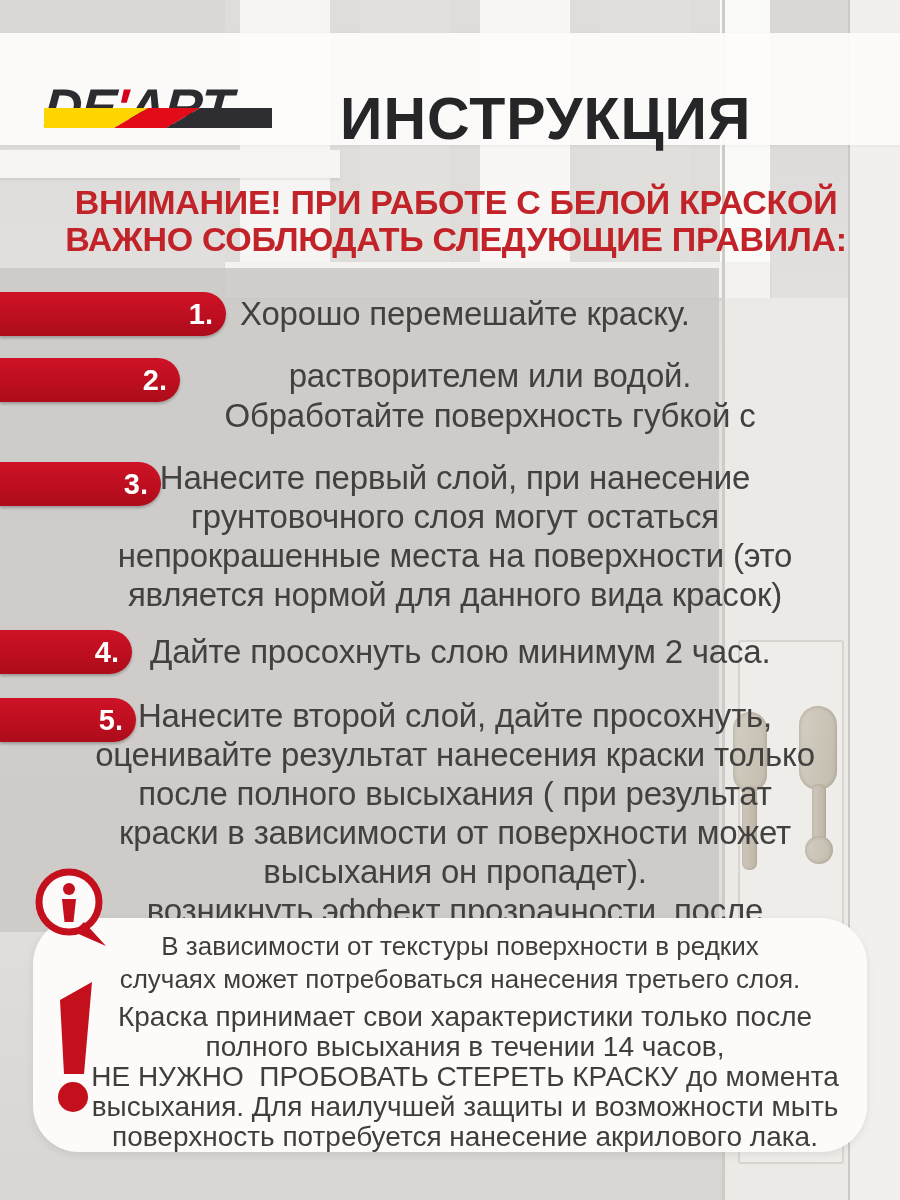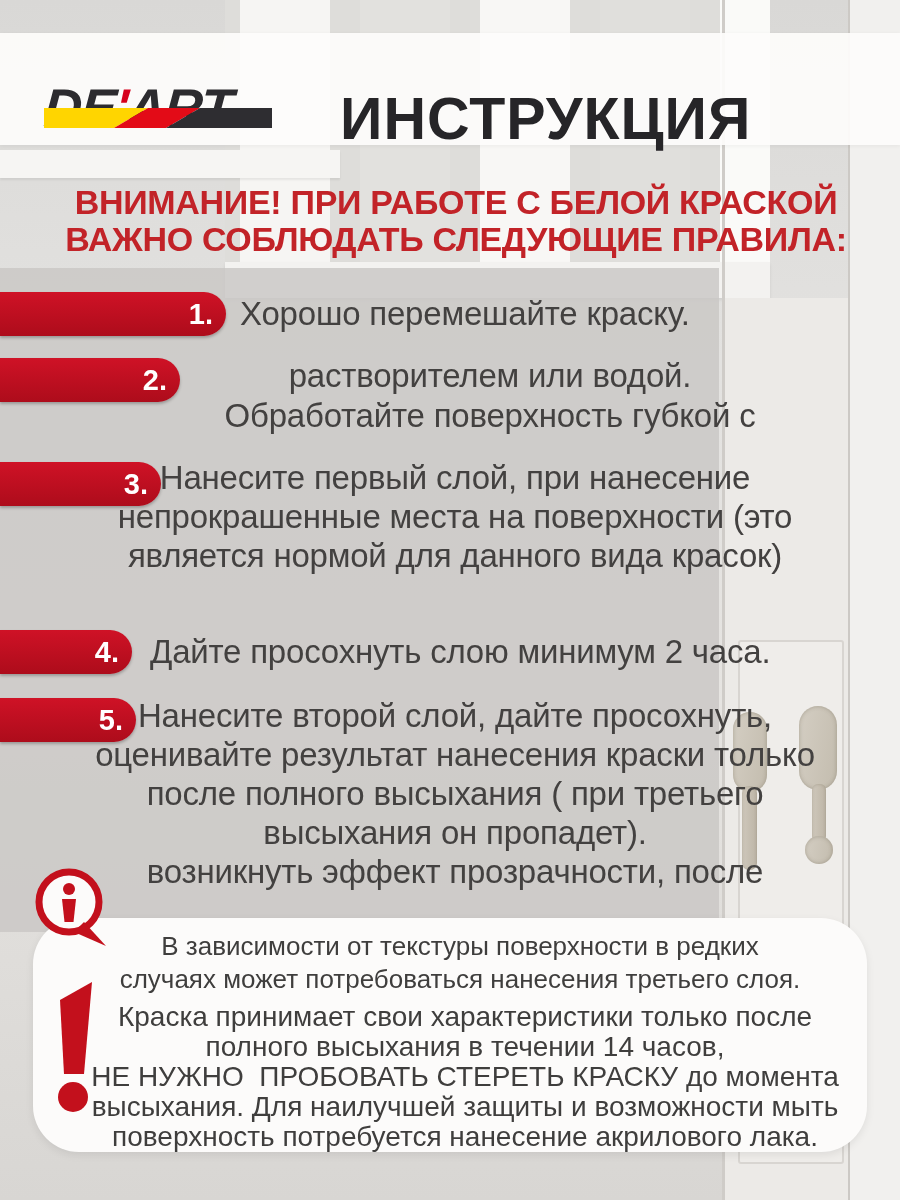--- a/index.html
+++ b/index.html
@@ -105,36 +105,38 @@
   <div class="abs step-lines" style="top:356px;left:150px;width:680px;line-height:40px;">
     <div class="ln">растворителем или водой.</div>
     <div class="ln">Обработайте поверхность губкой с</div>
   </div>
 
   <div class="abs ribbon" style="top:462px;width:161px;">
     <span class="num">3.</span>
   </div>
   <div class="abs step-lines" style="top:458px;left:15px;width:880px;line-height:39px;">
     <div class="ln">Нанесите первый слой, при нанесение</div>
+    <div class="ln">грунтовочного слоя могут остаться</div>
     <div class="ln">непрокрашенные места на поверхности (это</div>
     <div class="ln">является нормой для данного вида красок)</div>
   </div>
 
   <div class="abs ribbon" style="top:630px;width:132px;">
     <span class="num">4.</span>
   </div>
   <div class="abs step-one-line" style="top:630px;left:150px;">Дайте просохнуть слою минимум 2 часа.</div>
 
   <div class="abs ribbon" style="top:698px;width:136px;">
     <span class="num">5.</span>
   </div>
   <div class="abs step-lines" style="top:696px;left:15px;width:880px;line-height:39px;">
     <div class="ln">Нанесите второй слой, дайте просохнуть,</div>
     <div class="ln">оценивайте результат нанесения краски только</div>
-    <div class="ln">после полного высыхания ( при третьего</div>
+    <div class="ln">после полного высыхания ( при результат</div>
+    <div class="ln">краски в зависимости от поверхности может</div>
     <div class="ln">высыхания он пропадет).</div>
     <div class="ln">возникнуть эффект прозрачности, после</div>
   </div>
 
   <div class="abs notes-panel"></div>
 
   <svg class="abs icon-svg" style="left:28px;top:864px;" width="92" height="88" viewBox="0 0 92 88">
     <circle cx="41" cy="38" r="30" fill="#fcfbfa" stroke="#c3101c" stroke-width="7"></circle>
     <polygon points="56,58 78,82 46,68" fill="#c3101c"></polygon>
     <circle cx="41" cy="25" r="6" fill="#c3101c"></circle>

